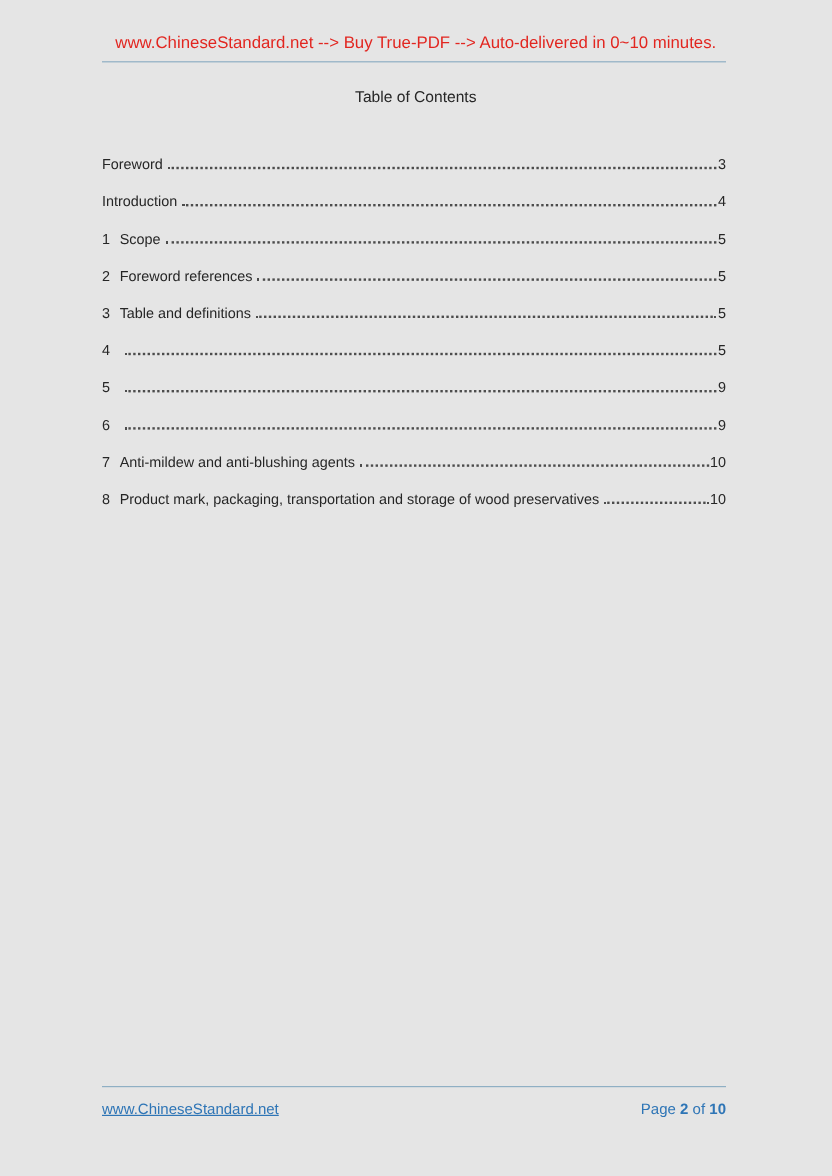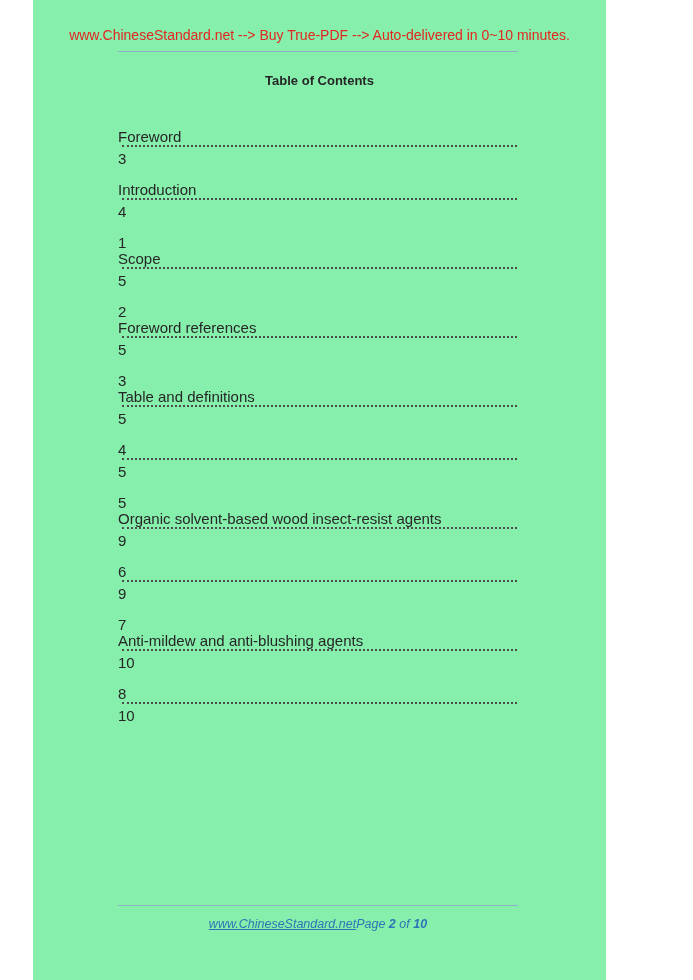--- a/index.html
+++ b/index.html
@@ -10,25 +10,24 @@
     --text-black: #262626;
   }
   * { margin: 0; padding: 0; box-sizing: border-box; }
   html, body { background: #ffffff; }
   body {
     font-family: "Liberation Sans", "DejaVu Sans", sans-serif;
     color: var(--text-black);
   }
   .page {
     position: relative;
-    width: 573px;
+    width: 693px;
     height: 980px;
-    background: #86efac;
+    background: #e5e5e5;
     overflow: hidden;
-    margin-left: 33px;
   }
   
   .header { padding-top: 27px; text-align: center; }
   .promo-line {
     color: var(--promo-red);
     font-size: 14px;
     line-height: 17px;
     white-space: nowrap;
   }
   .standard-number {
@@ -41,34 +40,33 @@
     margin: 7px 88px 0 85px;
     border: none;
     border-top: 1px solid var(--rule-blue);
     height: 0;
   }
   
   .doc-title {
     margin-top: 21px;
     text-align: center;
     font-size: 13px;
-    font-weight: bold;
+    font-weight: normal;
     line-height: 16px;
   }
   
   .toc {
     margin: 40px 88px 0 85px;
   }
   .toc-row {
     display: flex;
-    font-size: 15px;
+    font-size: 12px;
     line-height: 16px;
     margin-bottom: 15px;
     white-space: nowrap;
-    flex-direction: column;
   }
   .toc-num:empty { display: none; }
   .toc-num:not(:empty) { margin-right: 8px; }
   .toc-leader {
     flex: 1 1 auto;
     min-width: 6px;
     border-bottom: 2px dotted #4c4c4c;
     margin: 0 1px 4px 4px;
   }
   .toc-page { flex: 0 0 auto; }
@@ -80,25 +78,24 @@
     top: 905px;
   }
   .footer-rule {
     border: none;
     border-top: 1px solid var(--rule-blue);
     height: 0;
   }
   .footer-row {
     margin-top: 11px;
     display: flex;
-    justify-content: center;
+    justify-content: space-between;
     align-items: baseline;
     font-size: 12.5px;
     color: var(--footer-blue);
-    font-style: italic;
   }
   .footer-link {
     color: var(--footer-blue);
     text-decoration: underline;
     cursor: pointer;
   }
   .page-info .num { font-weight: bold; }
   .page-info span { color: var(--footer-blue); }
 </style>
 </head>
@@ -149,40 +146,40 @@
     </div>
 
     <div class="toc-row">
       <span class="toc-num">4</span>
         <span class="toc-leader"></span>
         <span class="toc-page">5</span>
     </div>
 
     <div class="toc-row">
       <span class="toc-num">5</span>
-        <span class="toc-title">Organic solvent-based wood insect-resist agents</span>
         <span class="toc-leader"></span>
         <span class="toc-page">9</span>
     </div>
 
     <div class="toc-row">
       <span class="toc-num">6</span>
         <span class="toc-leader"></span>
         <span class="toc-page">9</span>
     </div>
 
     <div class="toc-row">
       <span class="toc-num">7</span>
         <span class="toc-title">Anti-mildew and anti-blushing agents</span>
         <span class="toc-leader"></span>
         <span class="toc-page">10</span>
     </div>
 
     <div class="toc-row">
       <span class="toc-num">8</span>
+        <span class="toc-title">Product mark, packaging, transportation and storage of wood preservatives</span>
         <span class="toc-leader"></span>
         <span class="toc-page">10</span>
     </div>
 
   </div>
 
   <div class="footer">
     <hr class="footer-rule">
     <div class="footer-row">
       <a class="footer-link">www.ChineseStandard.net</a>

